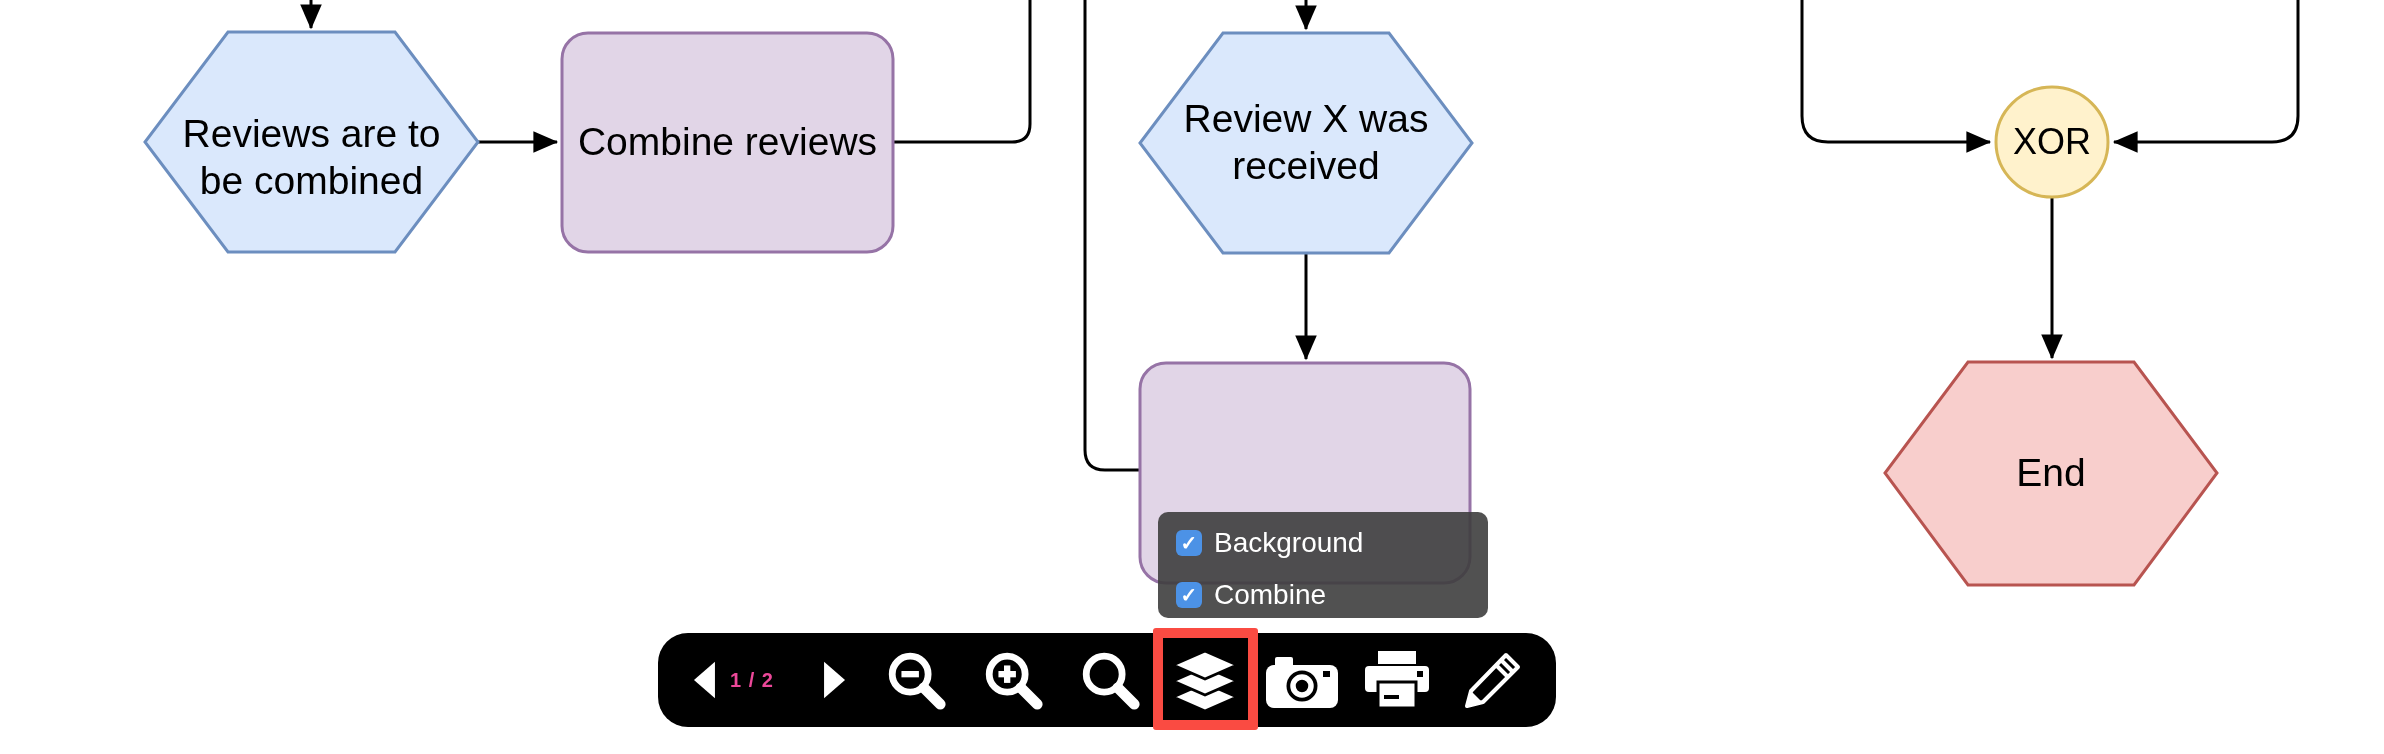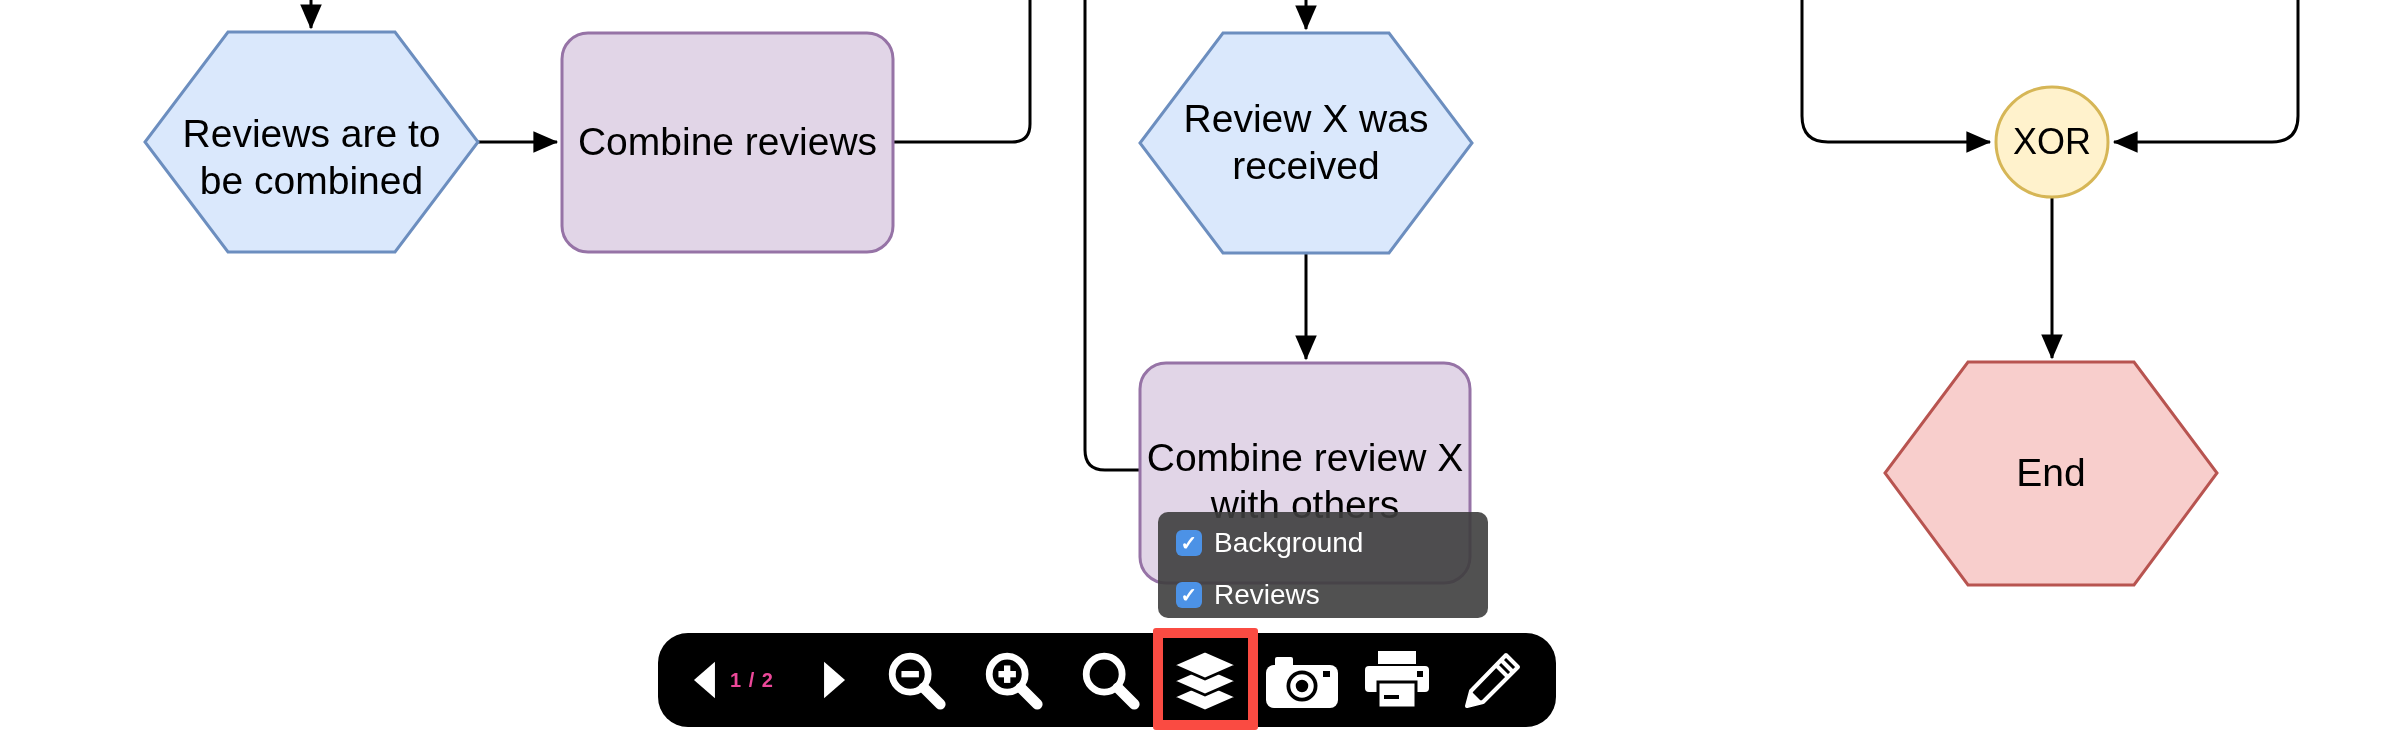--- a/index.html
+++ b/index.html
@@ -81,37 +81,35 @@
       <ellipse cx="2052" cy="142" rx="56" ry="55" fill="#fff2cc" stroke="#d6b656"></ellipse>
       <polygon points="1968,362 2134,362 2217,473 2134,585 1968,585 1885,473" fill="#f8cecc" stroke="#b85450"></polygon>
     </g>
   </svg>
 
   <div class="node-label" style="left:145px;top:32px;width:333px;height:252px;">Reviews are to
 be combined</div>
   <div class="node-label" style="left:562px;top:33px;width:331px;height:219px;">Combine reviews</div>
   <div class="node-label" style="left:1140px;top:33px;width:332px;height:220px;">Review X was
 received</div>
-  <div class="node-label lower" style="left:1140px;top:363px;width:330px;height:220px;">Combine review X
-with others</div>
   <div class="node-label" style="left:1885px;top:362px;width:332px;height:223px;">End</div>
   <div class="node-label xor" style="left:1996px;top:87px;width:112px;height:110px;">XOR</div>
 
   <div class="layers-popup">
     <div class="layer-row">
       <span class="layer-checkbox">
         <span>✓</span>
       </span>
       <span class="layer-label">Background</span>
     </div>
     <div class="layer-row">
       <span class="layer-checkbox">
         <span>✓</span>
       </span>
-      <span class="layer-label">Reviews</span>
+      <span class="layer-label">Combine</span>
     </div>
   </div>
 
   <div class="toolbar">
 
     <div class="tb-btn" style="left:24px;width:44px;">
       <svg width="26" height="42" viewBox="0 0 28 46">
         <polygon points="26,3 3,23 26,43" fill="#fff"></polygon>
       </svg>
     </div>

